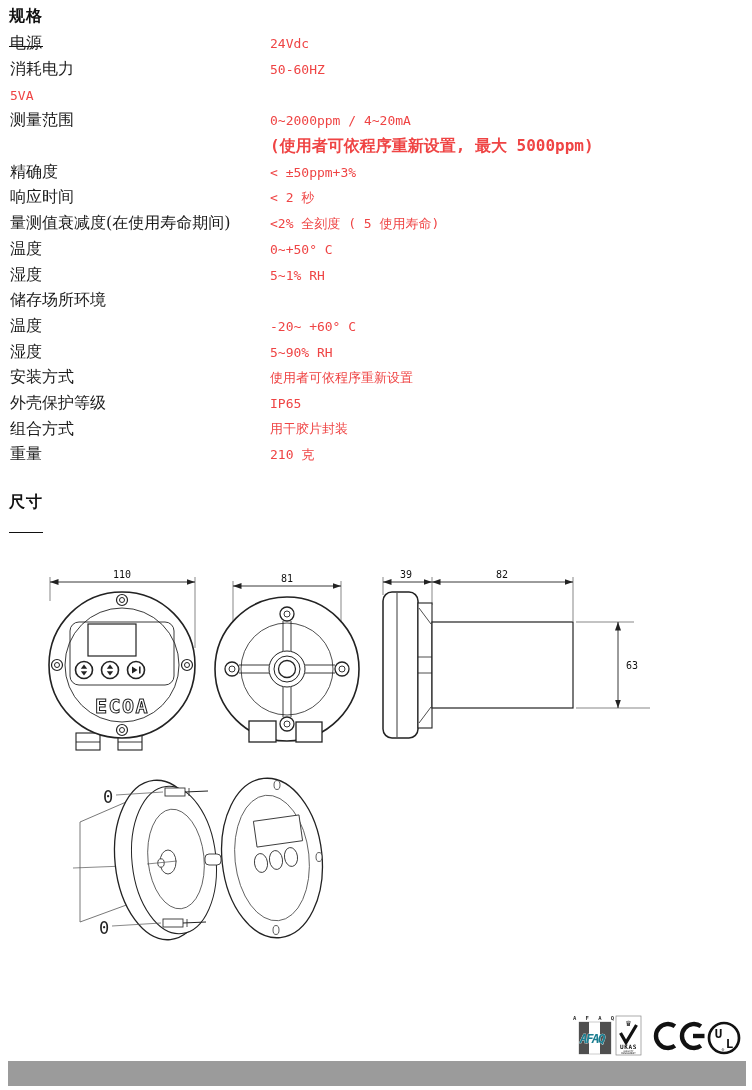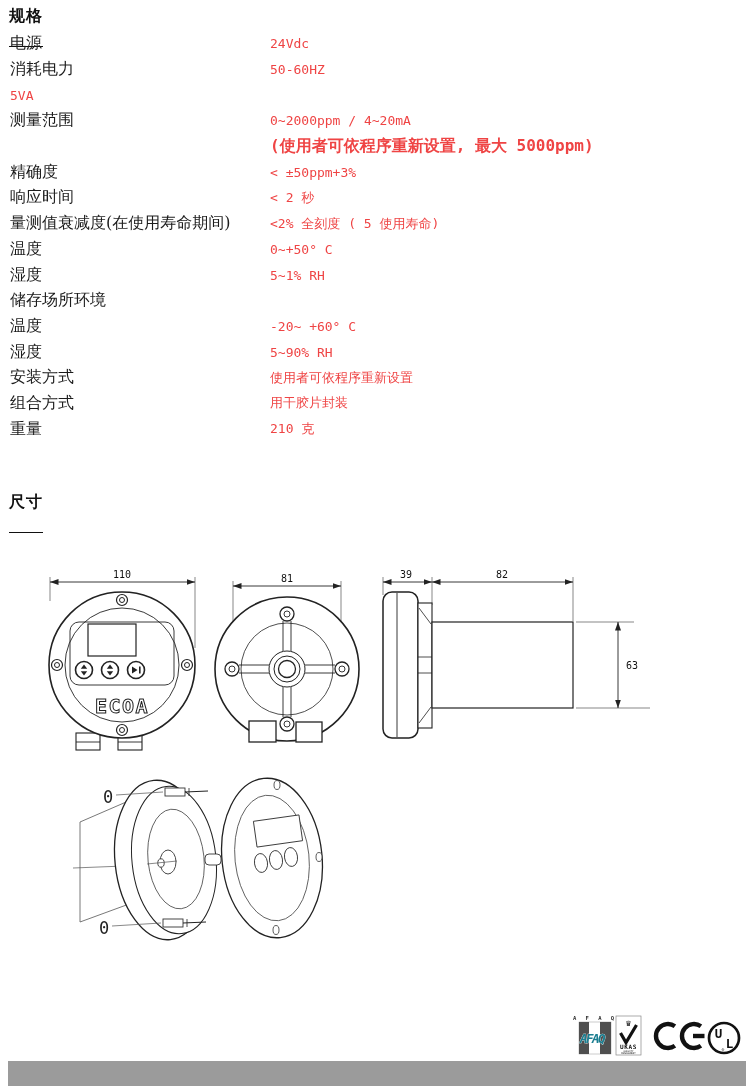--- a/index.html
+++ b/index.html
@@ -75,20 +75,24 @@
     </div>
   <div class="spec-row">
       <div class="spec-label">湿度</div>
       <div class="spec-value">5~90% RH</div>
     </div>
   <div class="spec-row">
       <div class="spec-label">安装方式</div>
       <div class="spec-value">使用者可依程序重新设置</div>
     </div>
   <div class="spec-row">
+      <div class="spec-label">外壳保护等级</div>
+      <div class="spec-value">IP65</div>
+    </div>
+  <div class="spec-row">
       <div class="spec-label">组合方式</div>
       <div class="spec-value">用干胶片封装</div>
     </div>
   <div class="spec-row">
       <div class="spec-label">重量</div>
       <div class="spec-value">210 克</div>
     </div>
 </div>
 
 <div class="heading" id="dim-heading"><span>尺寸</span></div>

